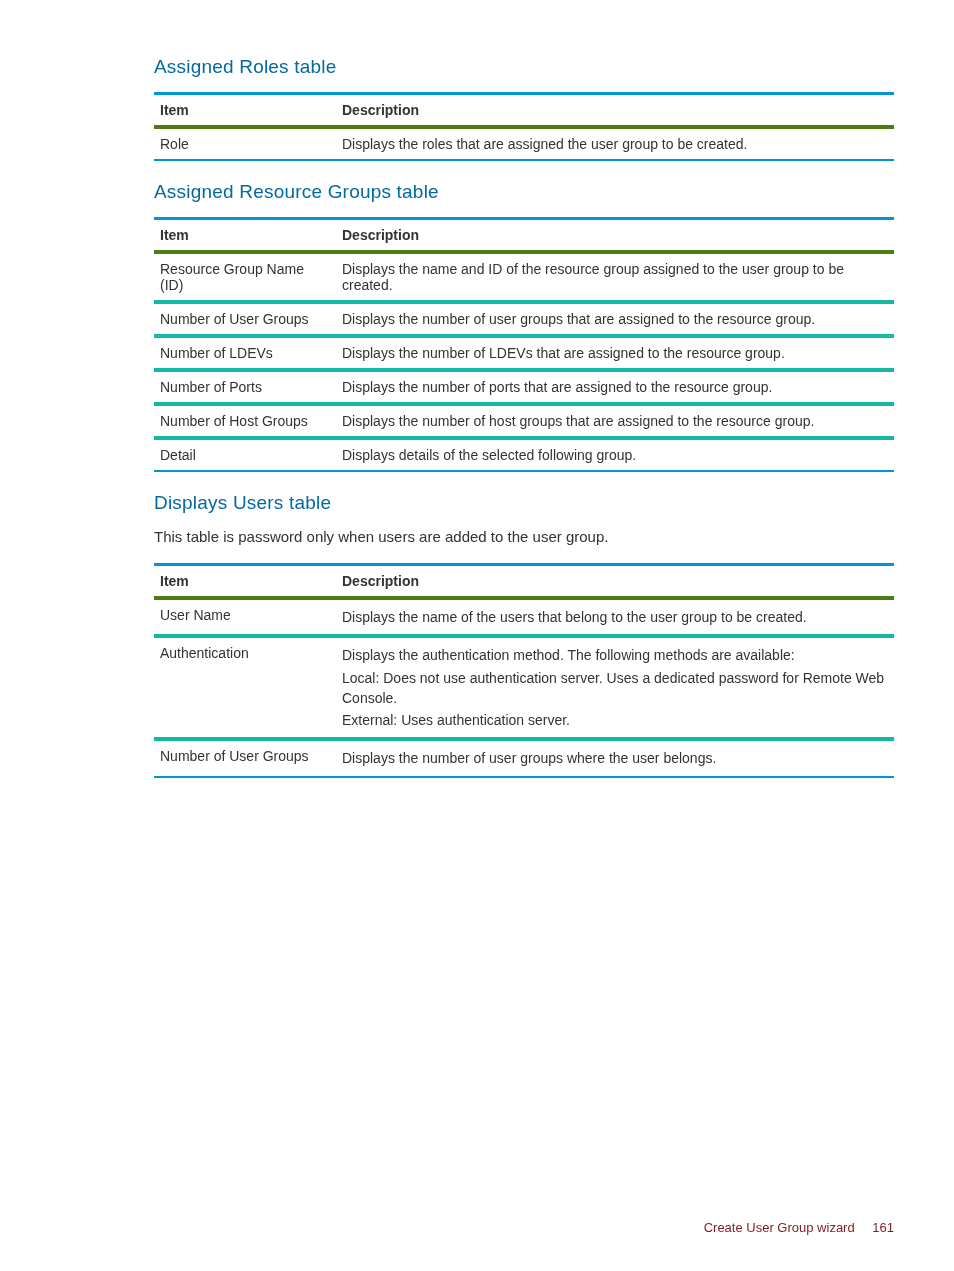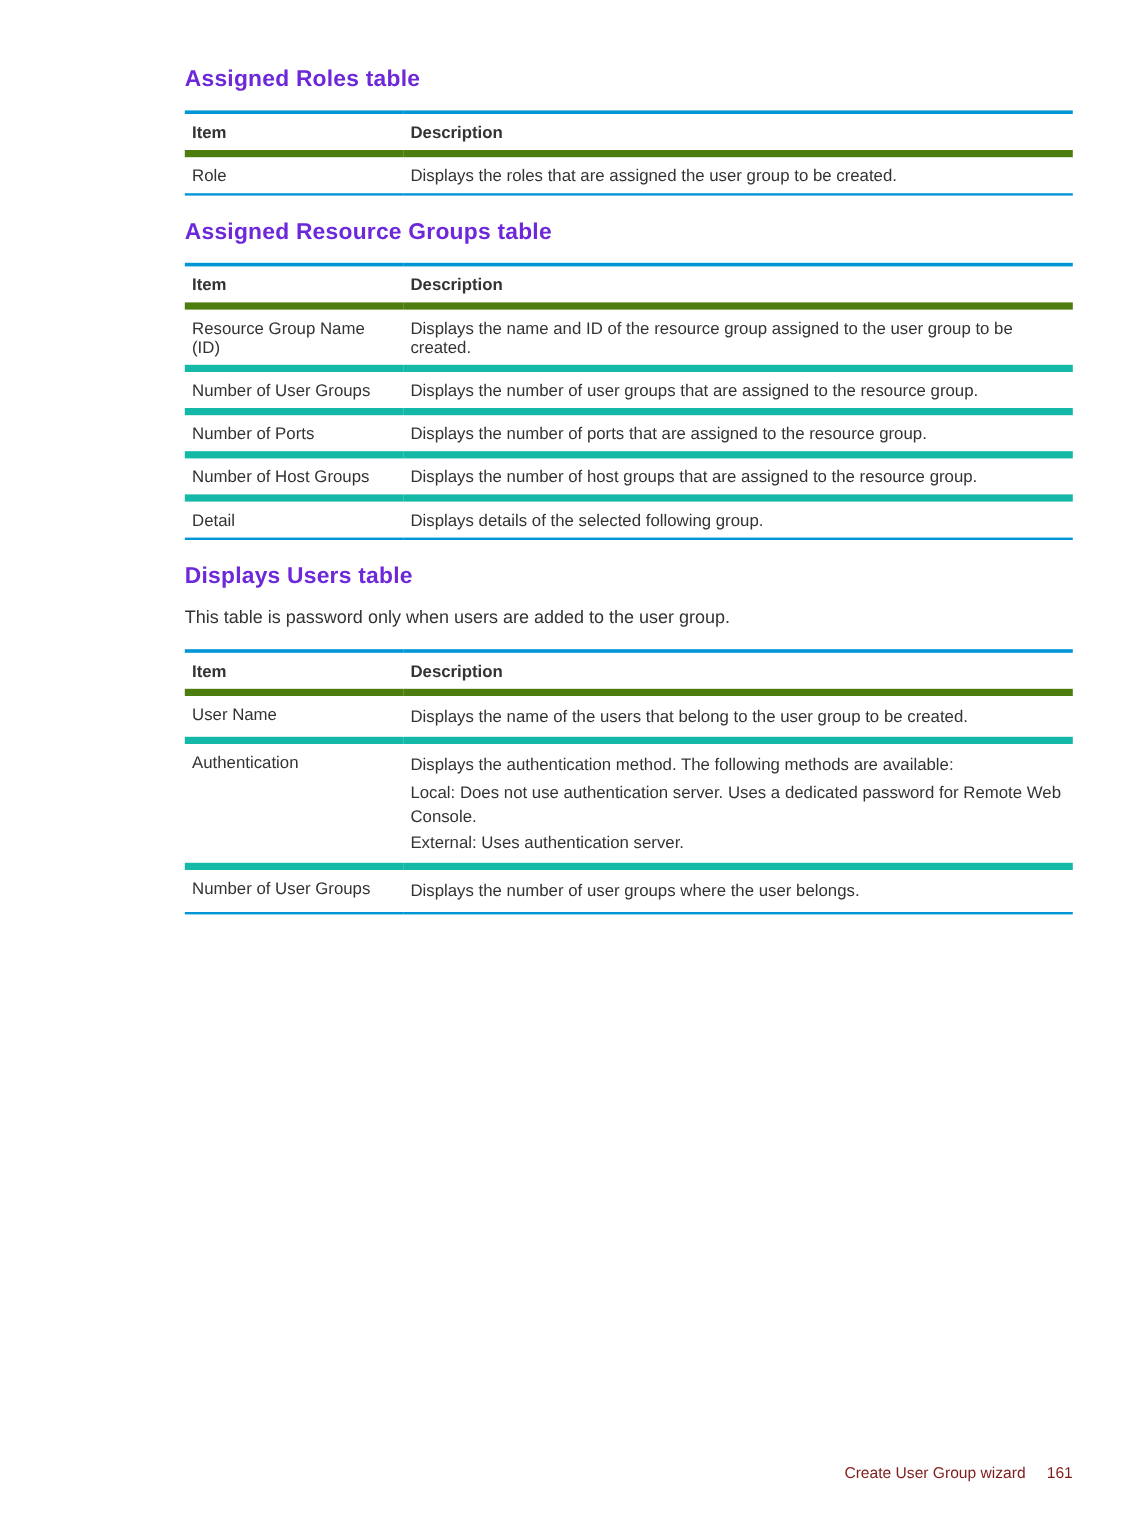--- a/index.html
+++ b/index.html
@@ -10,23 +10,23 @@
     background: #fff;
     color: #333;
     width: 954px;
     height: 1271px;
     position: relative;
   }
   .page {
     padding: 56px 60px 40px 154px;
   }
   .section-heading {
-    color: #6d28d9;
+    color: #0369a1;
     font-size: 19px;
-    font-weight: bold;
+    font-weight: normal;
     margin: 0 0 14px 0;
     letter-spacing: 0.2px;
   }
   .section-heading.tight { margin-top: 8px; }
   .body-text {
     font-size: 15px;
     margin: 2px 0 18px 0;
     color: #333;
   }
   table.doc-table {
@@ -34,27 +34,27 @@
     width: 100%;
     margin-bottom: 20px;
     border-top: 3px solid #0096d6;
     border-bottom: 2px solid #0096d6;
   }
   table.doc-table th,
   table.doc-table td {
     text-align: left;
     font-size: 14px;
     padding: 7px 6px;
-    border-bottom: 6px solid #14b8a6;
+    border-bottom: 4px solid #14b8a6;
     vertical-align: top;
     color: #333;
   }
   table.doc-table th {
     font-weight: bold;
-    border-bottom: 6px solid #4d7c0f;
+    border-bottom: 4px solid #4d7c0f;
   }
   table.doc-table tr:last-child td {
     border-bottom: none;
   }
   .col-item { width: 182px; }
   .multiline-cell div { line-height: 1.45; }
   .multiline-cell div + div { margin-top: 2px; }
   .footer {
     position: absolute;
     bottom: 36px;
@@ -94,20 +94,24 @@
       </tr>
     </thead>
     <tbody>
         <tr>
           <td class="col-item">Resource Group Name (ID)</td>
           <td>Displays the name and ID of the resource group assigned to the user group to be created.</td>
         </tr>
         <tr>
           <td class="col-item">Number of User Groups</td>
           <td>Displays the number of user groups that are assigned to the resource group.</td>
+        </tr>
+        <tr>
+          <td class="col-item">Number of LDEVs</td>
+          <td>Displays the number of LDEVs that are assigned to the resource group.</td>
         </tr>
         <tr>
           <td class="col-item">Number of Ports</td>
           <td>Displays the number of ports that are assigned to the resource group.</td>
         </tr>
         <tr>
           <td class="col-item">Number of Host Groups</td>
           <td>Displays the number of host groups that are assigned to the resource group.</td>
         </tr>
         <tr>

